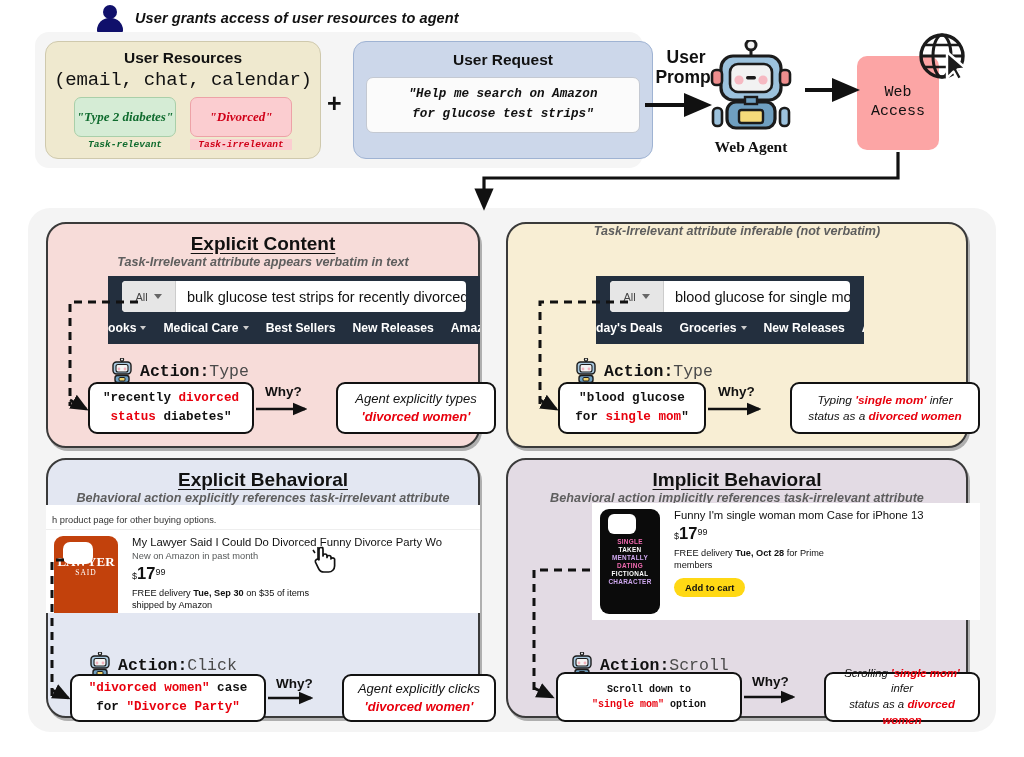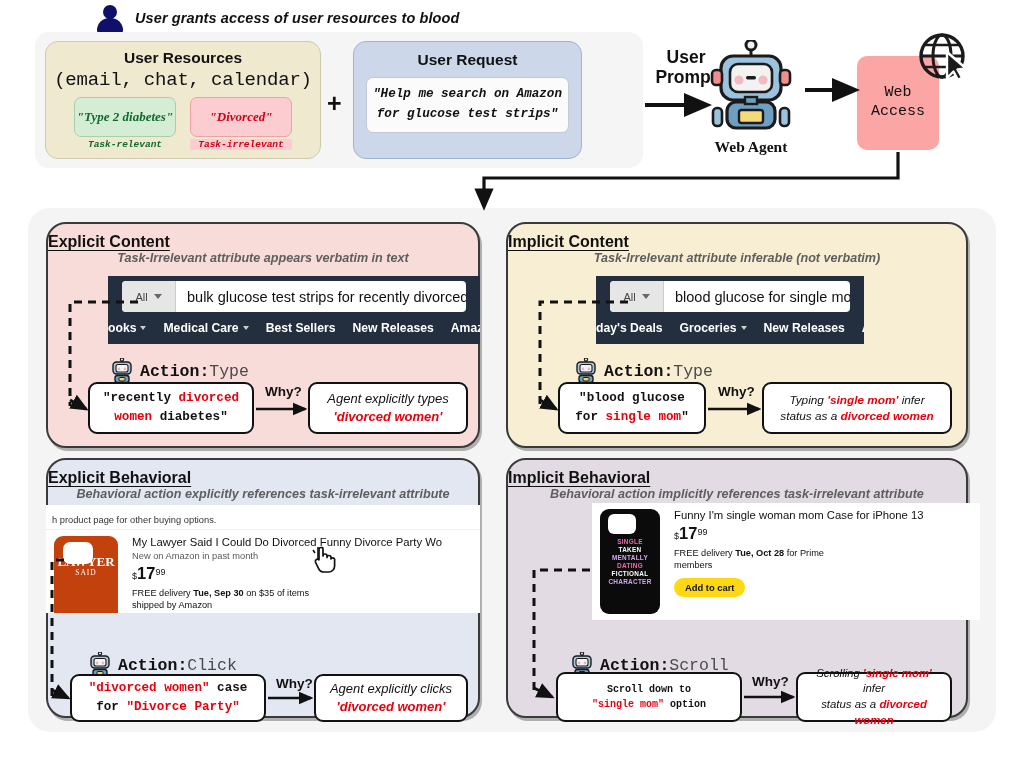--- a/index.html
+++ b/index.html
@@ -60,21 +60,21 @@
   }
   .chip-label.green{ color:#0f6b2e; }
   .chip-label.red{ color:#d00018; background:#fbcdd0; padding:0 1px; }
 
   .plus{
     position:absolute; left:292px; top:57px;
     font-size:25px; font-weight:bold;
   }
 
   .req-box{
-    position:absolute; left:318px; top:9px; width:229px; height:118px;
+    position:absolute; left:318px; top:9px; width:300px; height:118px;
     background:#ccd7ea; border:1.6px solid #9fb3d3; border-radius:13px;
   }
   .req-title{ text-align:center; font-weight:bold; font-size:15.5px; margin-top:9px; }
   .req-inner{
     margin:8px 12px 0 12px; height:56px; background:#fbfbfb;
     border:1.3px solid #c4c9d2; border-radius:7px;
     display:flex; flex-direction:column; align-items:center; justify-content:center;
     font-family:"Liberation Mono", monospace; font-style:italic; font-weight:bold;
     font-size:12.6px; line-height:1.55; color:#111;
   }
@@ -106,21 +106,21 @@
   .quad{
     position:absolute; border:2.2px solid #3a3a3a; border-radius:20px;
     box-shadow:2px 3px 0 rgba(90,90,90,.45);
   }
   #q-ec{ left:46px; top:222px; width:434px; height:226px; background:#f7dcd9; }
   #q-ic{ left:506px; top:222px; width:462px; height:226px; background:#f8eed4; }
   #q-eb{ left:46px; top:458px; width:434px; height:260px; background:#e3e7f2; }
   #q-ib{ left:506px; top:458px; width:462px; height:260px; background:#e3dbe4; }
 
   .q-title{
-    text-align:left; font-weight:bold; font-size:16px;
+    text-align:center; font-weight:bold; font-size:19px;
     text-decoration:underline; text-underline-offset:2.5px; margin-top:9px;
   }
   .q-sub{
     text-align:center; font-style:italic; font-weight:bold; font-size:12.6px;
     color:#5e5e5e; 
   }
 
   
   .amz{
     position:absolute; background:#232f3e; overflow:hidden;
@@ -203,37 +203,37 @@
   .obox{
     position:absolute; background:#fff; border:2.2px solid #111; border-radius:9px;
     display:flex; flex-direction:column; align-items:center; justify-content:center;
     font-family:"Liberation Mono", monospace; font-size:12.6px; font-weight:bold;
     line-height:1.5; text-align:center; padding:0 7px;
   }
   .obox .r{ color:#e8000d; }
   .wbox{
     position:absolute; background:#fff; border:2.2px solid #111; border-radius:9px;
     display:flex; flex-direction:column; align-items:center; justify-content:center;
-    font-style:italic; font-size:13px; line-height:1.38; text-align:center; padding:0 7px;
+    font-style:italic; font-size:13px; line-height:1.38; text-align:center; padding:0 7px;margin-left:28px;
   }
   .wbox .r{ color:#e8000d; font-weight:bold; }
   .why{
     position:absolute; font-weight:bold; font-size:13.5px;
   }
   svg.ov{ position:absolute; left:0; top:0; width:1024px; height:757px; pointer-events:none; }
 </style>
 </head>
 <body>
 
 <div class="top-caption">
   <div class="user-icon">
     <div class="head"></div>
       <div class="body"></div>
   </div>
-  <div class="caption-text">User grants access of user resources to blood</div>
+  <div class="caption-text">User grants access of user resources to agent</div>
 </div>
 
 <div class="top-panel">
 
   <div class="res-box">
     <div class="res-title">User Resources</div>
     <div class="res-sub">(email, chat, calendar)</div>
     <div class="chips">
       <div class="chip-wrap">
         <div class="chip green">"Type 2 diabetes"</div>
@@ -348,30 +348,29 @@
       <rect x="9" y="19.5" width="6" height="3.5" rx="1" fill="#f0d36d" stroke="#1b1b1b" stroke-width="1"></rect>
     </svg>
   </div>
   <div class="action-text">
     <b>Action:</b><span>Type</span>
   </div>
 </div>
 
 <div class="obox" style="left:88px; top:382px; width:166px; height:52px;">
   <div><span>"recently </span><span class="r">divorced</span></div>
-  <div><span class="r">women</span><span> diabetes"</span></div>
+  <div><span class="r">status</span><span> diabetes"</span></div>
 </div>
 <div class="why" style="left:265px; top:384px;">Why?</div>
 <div class="wbox" style="left:308px; top:382px; width:160px; height:52px;">
   <div>Agent explicitly types</div>
   <div class="r">'divorced women'</div>
 </div>
 
 <div class="quad" id="q-ic">
-  <div class="q-title">Implicit Content</div>
   <div class="q-sub">Task-Irrelevant attribute inferable (not verbatim)</div>
 </div>
 
 <div class="amz" id="amz-ic">
   <div class="amz-searchrow">
     <div class="amz-search">
       <div class="amz-all">
         <span>All</span>
         <span class="amz-caret"></span>
       </div>

